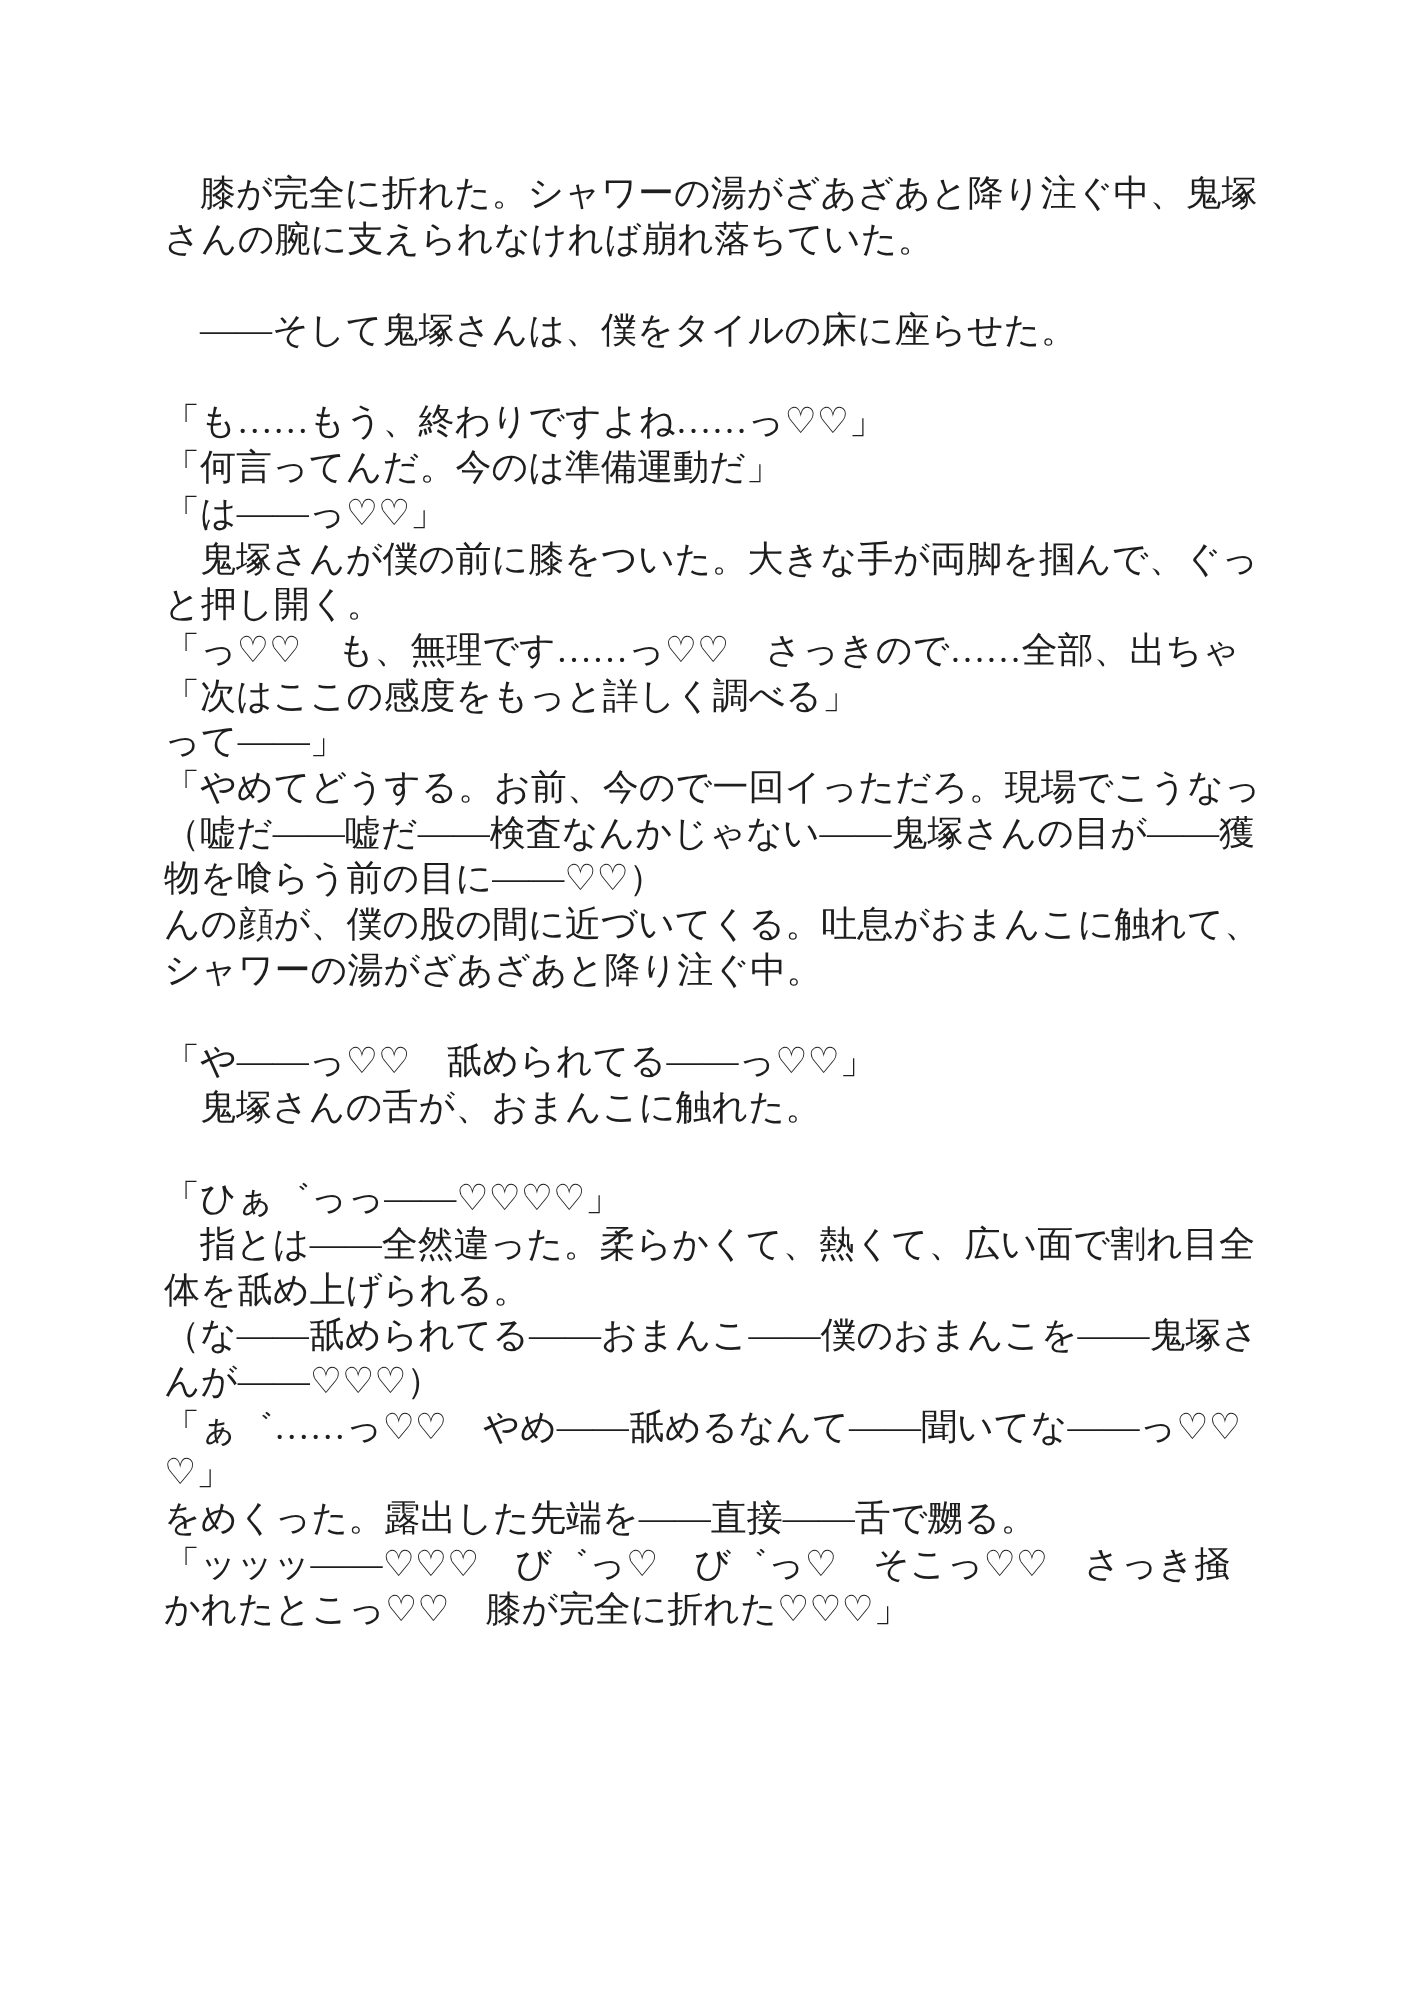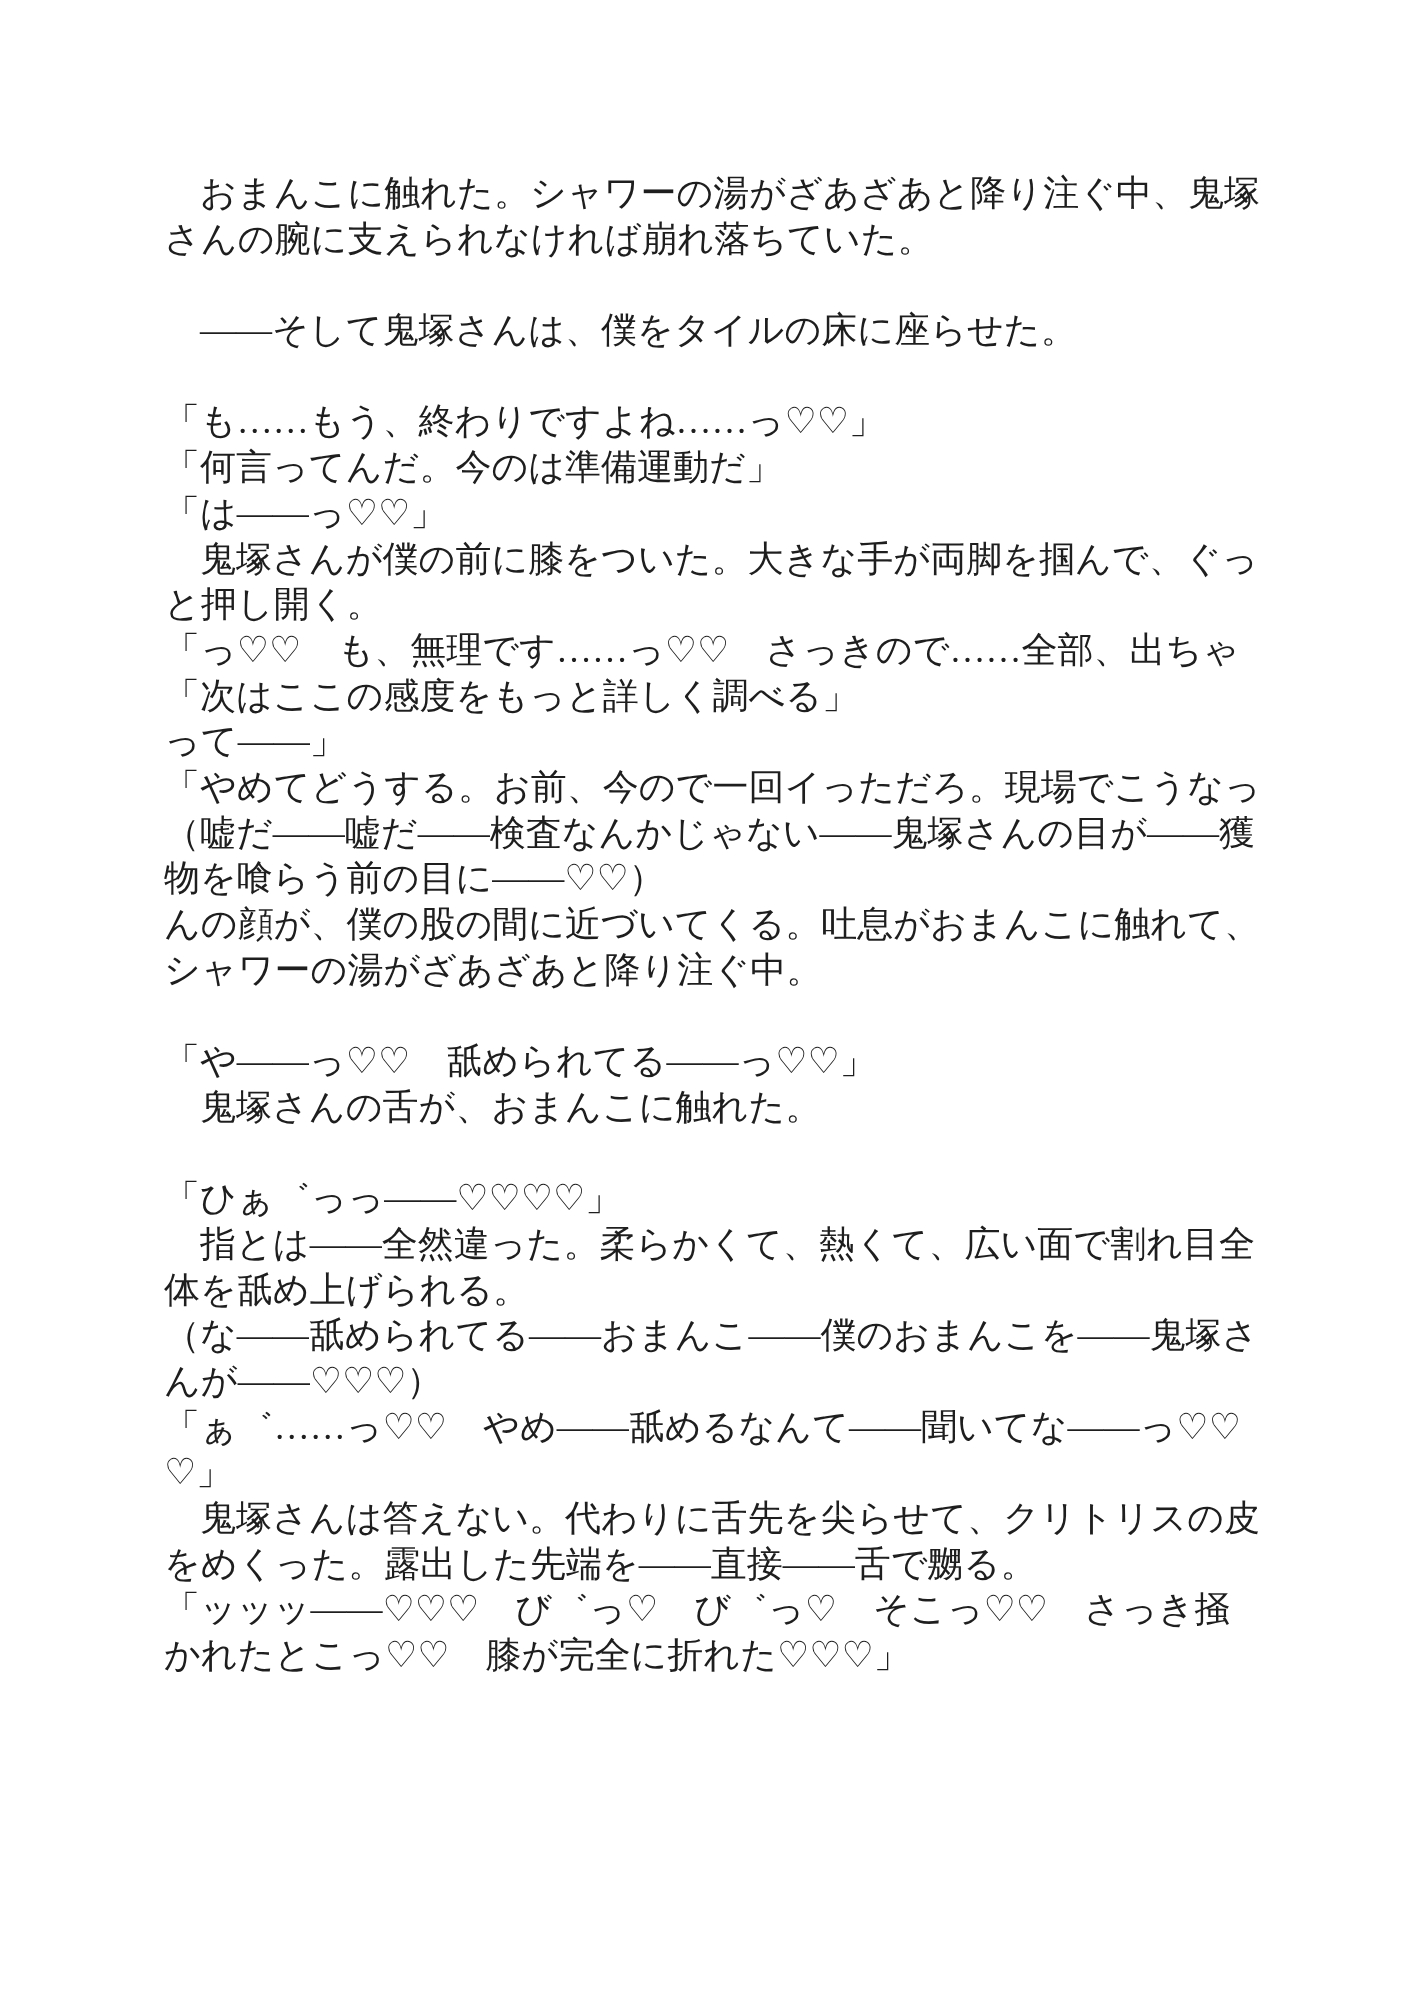--- a/index.html
+++ b/index.html
@@ -28,21 +28,21 @@
   .line {
     height: 45.7px;
     white-space: pre;
   }
 </style>
 </head>
 <body>
 
 <div class="page" style="background: rgb(255, 255, 255);">
   <div class="text-block" id="text-block" style="color: rgb(30, 30, 30);">
-      <div class="line">　おまんこに触れた。シャワーの湯がざあざあと降り注ぐ中、鬼塚</div>
+      <div class="line">　膝が完全に折れた。シャワーの湯がざあざあと降り注ぐ中、鬼塚</div>
       <div class="line">さんの腕に支えられなければ崩れ落ちていた。</div>
       <div class="line">&nbsp;</div>
       <div class="line">　——そして鬼塚さんは、僕をタイルの床に座らせた。</div>
       <div class="line">&nbsp;</div>
       <div class="line">「も……もう、終わりですよね……っ♡♡」</div>
       <div class="line">「何言ってんだ。今のは準備運動だ」</div>
       <div class="line">「は——っ♡♡」</div>
       <div class="line">　鬼塚さんが僕の前に膝をついた。大きな手が両脚を掴んで、ぐっ</div>
       <div class="line">と押し開く。</div>
       <div class="line">「っ♡♡　も、無理です……っ♡♡　さっきので……全部、出ちゃ</div>
@@ -57,18 +57,17 @@
       <div class="line">「や——っ♡♡　舐められてる——っ♡♡」</div>
       <div class="line">　鬼塚さんの舌が、おまんこに触れた。</div>
       <div class="line">&nbsp;</div>
       <div class="line">「ひぁ゛っっ——♡♡♡♡」</div>
       <div class="line">　指とは——全然違った。柔らかくて、熱くて、広い面で割れ目全</div>
       <div class="line">体を舐め上げられる。</div>
       <div class="line">（な——舐められてる——おまんこ——僕のおまんこを——鬼塚さ</div>
       <div class="line">んが——♡♡♡）</div>
       <div class="line">「ぁ゛……っ♡♡　やめ——舐めるなんて——聞いてな——っ♡♡</div>
       <div class="line">♡」</div>
-      <div class="line">　鬼塚さんは答えない。代わりに舌先を尖らせて、クリトリスの皮</div>
       <div class="line">をめくった。露出した先端を——直接——舌で嬲る。</div>
       <div class="line">「ッッッ——♡♡♡　び゛っ♡　び゛っ♡　そこっ♡♡　さっき掻</div>
       <div class="line">かれたとこっ♡♡　膝が完全に折れた♡♡♡」</div>
     </div>
 </div>
 
 </body></html>

